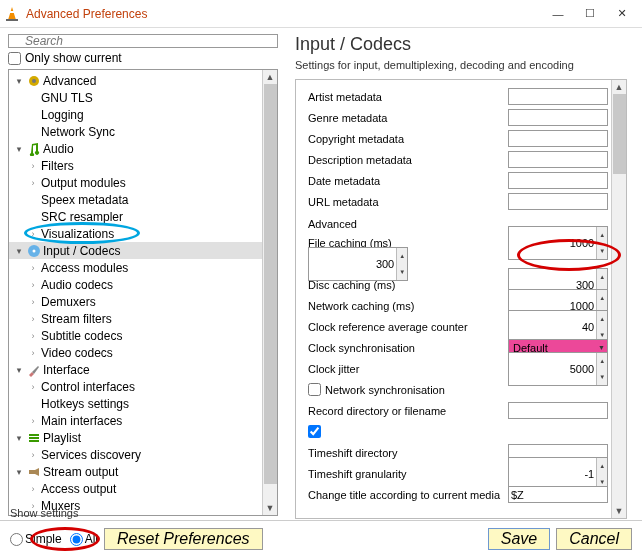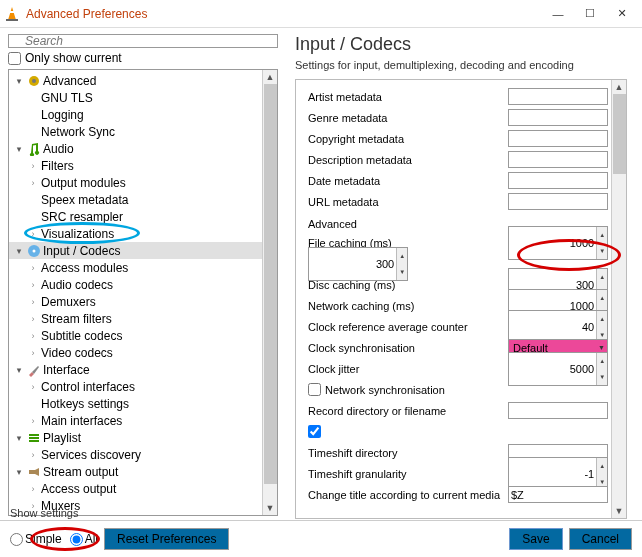--- a/index.html
+++ b/index.html
@@ -43,21 +43,21 @@
 .spin-btns span { flex: 1; font-size: 6px; display: flex; align-items: center; justify-content: center; color: #444; background: #efefef; }
 .row-select { width: 100px; height: 18px; display: flex; align-items: center; justify-content: space-between; border: 1px solid #999; background: #ec4899; padding: 0 2px 0 4px; font-size: 11px; }
 .row-select .dd { font-size: 7px; color: #333; }
 .row-check { display: flex; align-items: center; }
 .row-check input { margin-right: 4px; }
 .section-head { font-size: 11px; margin-top: 6px; margin-bottom: 2px; }
 .bottom { position: absolute; left: 0; bottom: 0; width: 642px; height: 37px; border-top: 1px solid #ccc; display: flex; align-items: center; padding: 0 10px; font-size: 12px; }
 .show-label { margin-right: 8px; position: absolute; top: -14px; left: 10px; font-size: 11px; color: #333; }
 .radio-group { display: flex; align-items: center; gap: 8px; }
 .radio-group label { display: flex; align-items: center; gap: 2px; }
-.reset-btn, .save-btn, .cancel-btn { height: 22px; border: 1px solid #999; background: #0369a1; font-size: 12px; padding: 0 12px; }
+.reset-btn, .save-btn, .cancel-btn { height: 22px; border: 1px solid #999; background: #fef9c3; font-size: 16px; padding: 0 12px; font-style: italic; }
 .save-btn { border: 1px solid #6e98d0; margin-left: auto; margin-right: 6px; }
 .circle-red { position: absolute; border: 3px solid #d40000; border-radius: 50%; pointer-events: none; }
 .circle-blue { position: absolute; border: 3px solid #00a6e0; border-radius: 50%; pointer-events: none; }
 </style>
 </head>
 <body>
 
 <div class="titlebar">
   <svg class="titlebar-icon" viewBox="0 0 16 16">
       <polygon points="8,1 12,14 4,14" fill="#f38e00"></polygon>

